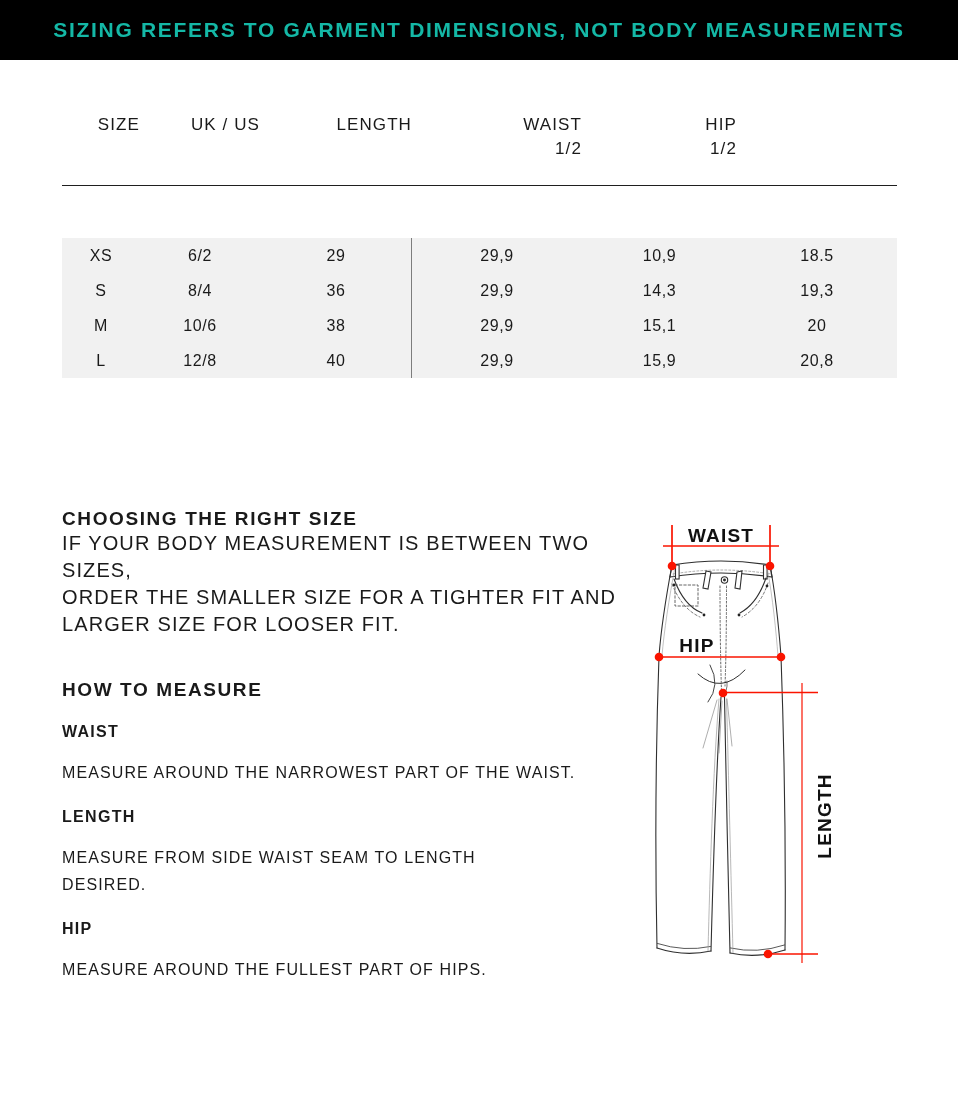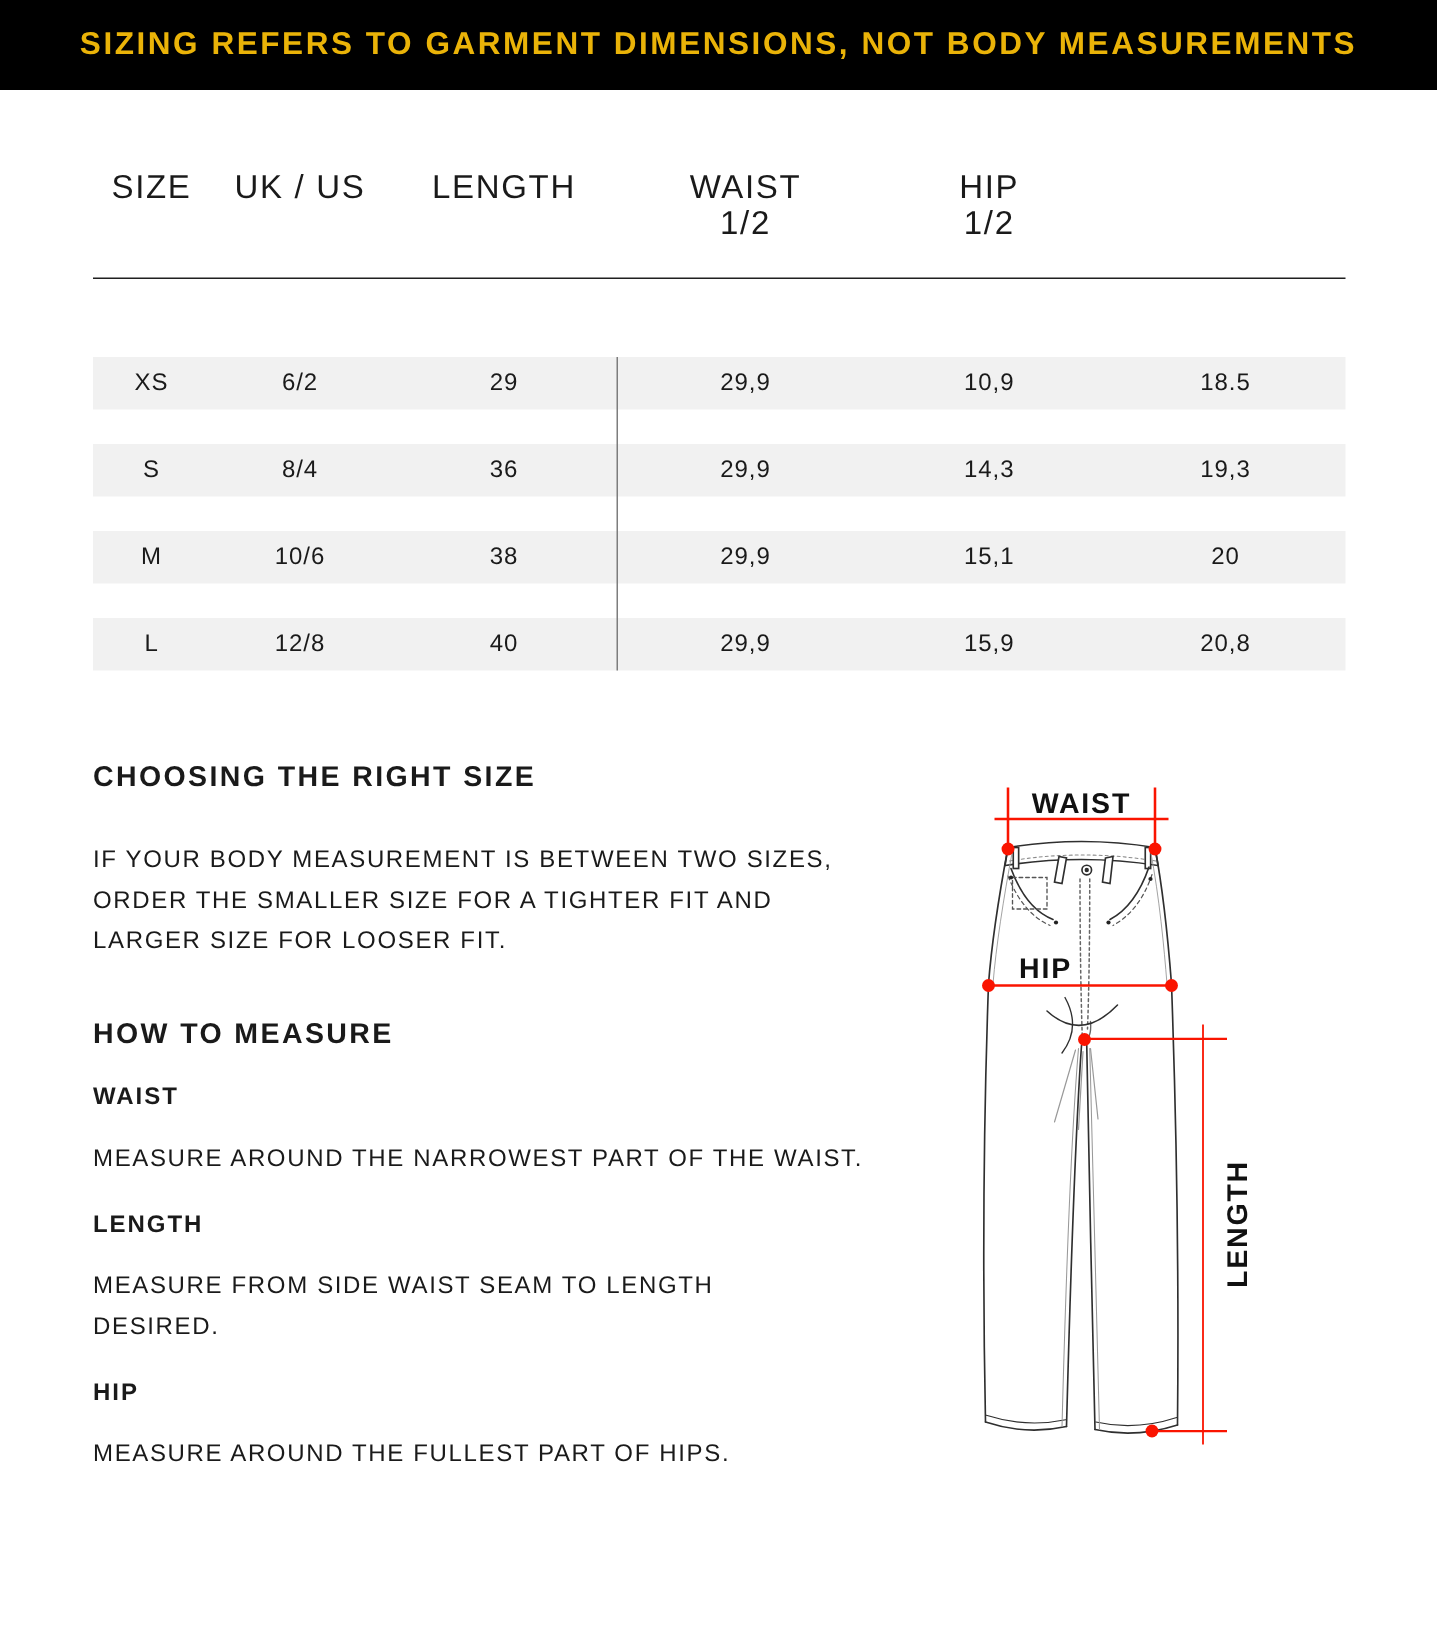--- a/index.html
+++ b/index.html
@@ -7,50 +7,50 @@
     width:958px;height:1096px;position:relative;overflow:hidden;
     background:#ffffff;color:#1a1a1a;
     font-family:"Liberation Sans", sans-serif;
   }
   
   .banner{
     position:absolute;left:0;top:0;width:958px;height:60px;
     background:#000;display:flex;align-items:center;justify-content:center;
   }
   .banner span{
-    color:#eab308;font-size:21px;font-weight:700;letter-spacing:1.7px;white-space:nowrap;
+    color:#14b8a6;font-size:21px;font-weight:700;letter-spacing:1.7px;white-space:nowrap;
   }
   
   .size-table{position:absolute;left:62px;top:105px;width:835px;}
   .thead,.trow{
     display:grid;
     grid-template-columns:78px 120px 152px 170px 155px 160px;
   }
   .thead{padding-top:10px;}
   .th{
-    display:flex;flex-direction:column;align-items:center;
-    font-size:22px;letter-spacing:1.1px;line-height:19px;font-weight:400;
+    display:flex;flex-direction:column;align-items:flex-end;
+    font-size:17px;letter-spacing:1.1px;line-height:19px;font-weight:400;
   }
   .th .sub{margin-top:5px;min-height:19px;}
   .rule{border:none;border-top:1.5px solid #1f1f1f;margin:27px 0 0 0;}
   .tbody{position:relative;margin-top:52px;}
   .trow{
-    height:35px;align-items:center;background:#f1f1f1;margin-bottom:23px;
+    height:35px;align-items:center;background:#f1f1f1;
   }
   .trow:last-child{margin-bottom:0;}
   .cell{text-align:center;font-size:16px;letter-spacing:0.6px;}
   .vdivider{
     position:absolute;left:349px;top:0;bottom:0;width:1px;background:#7d7d7d;
   }
   
   .sec-heading{
     font-size:19px;font-weight:700;letter-spacing:1.6px;margin:0;line-height:22px;
   }
   .choosing{position:absolute;left:62px;top:508px;width:560px;}
-  .para{margin-top:30px;font-size:16px;line-height:27px;letter-spacing:1.1px;}
+  .para{font-size:20px;line-height:27px;letter-spacing:1.1px;}
   .para span{display:block;}
   .measure{position:absolute;left:62px;top:679px;width:560px;}
   .m-item{margin-top:21px;}
   .m-title{font-weight:700;font-size:16px;letter-spacing:1.3px;line-height:19px;}
   .m-desc{margin-top:18px;font-size:16px;line-height:27px;letter-spacing:1.1px;}
   .m-desc span{display:block;}
   
   .diagram{position:absolute;left:620px;top:505px;width:338px;height:480px;}
   .diagram svg{display:block;}
   .diag-label{

